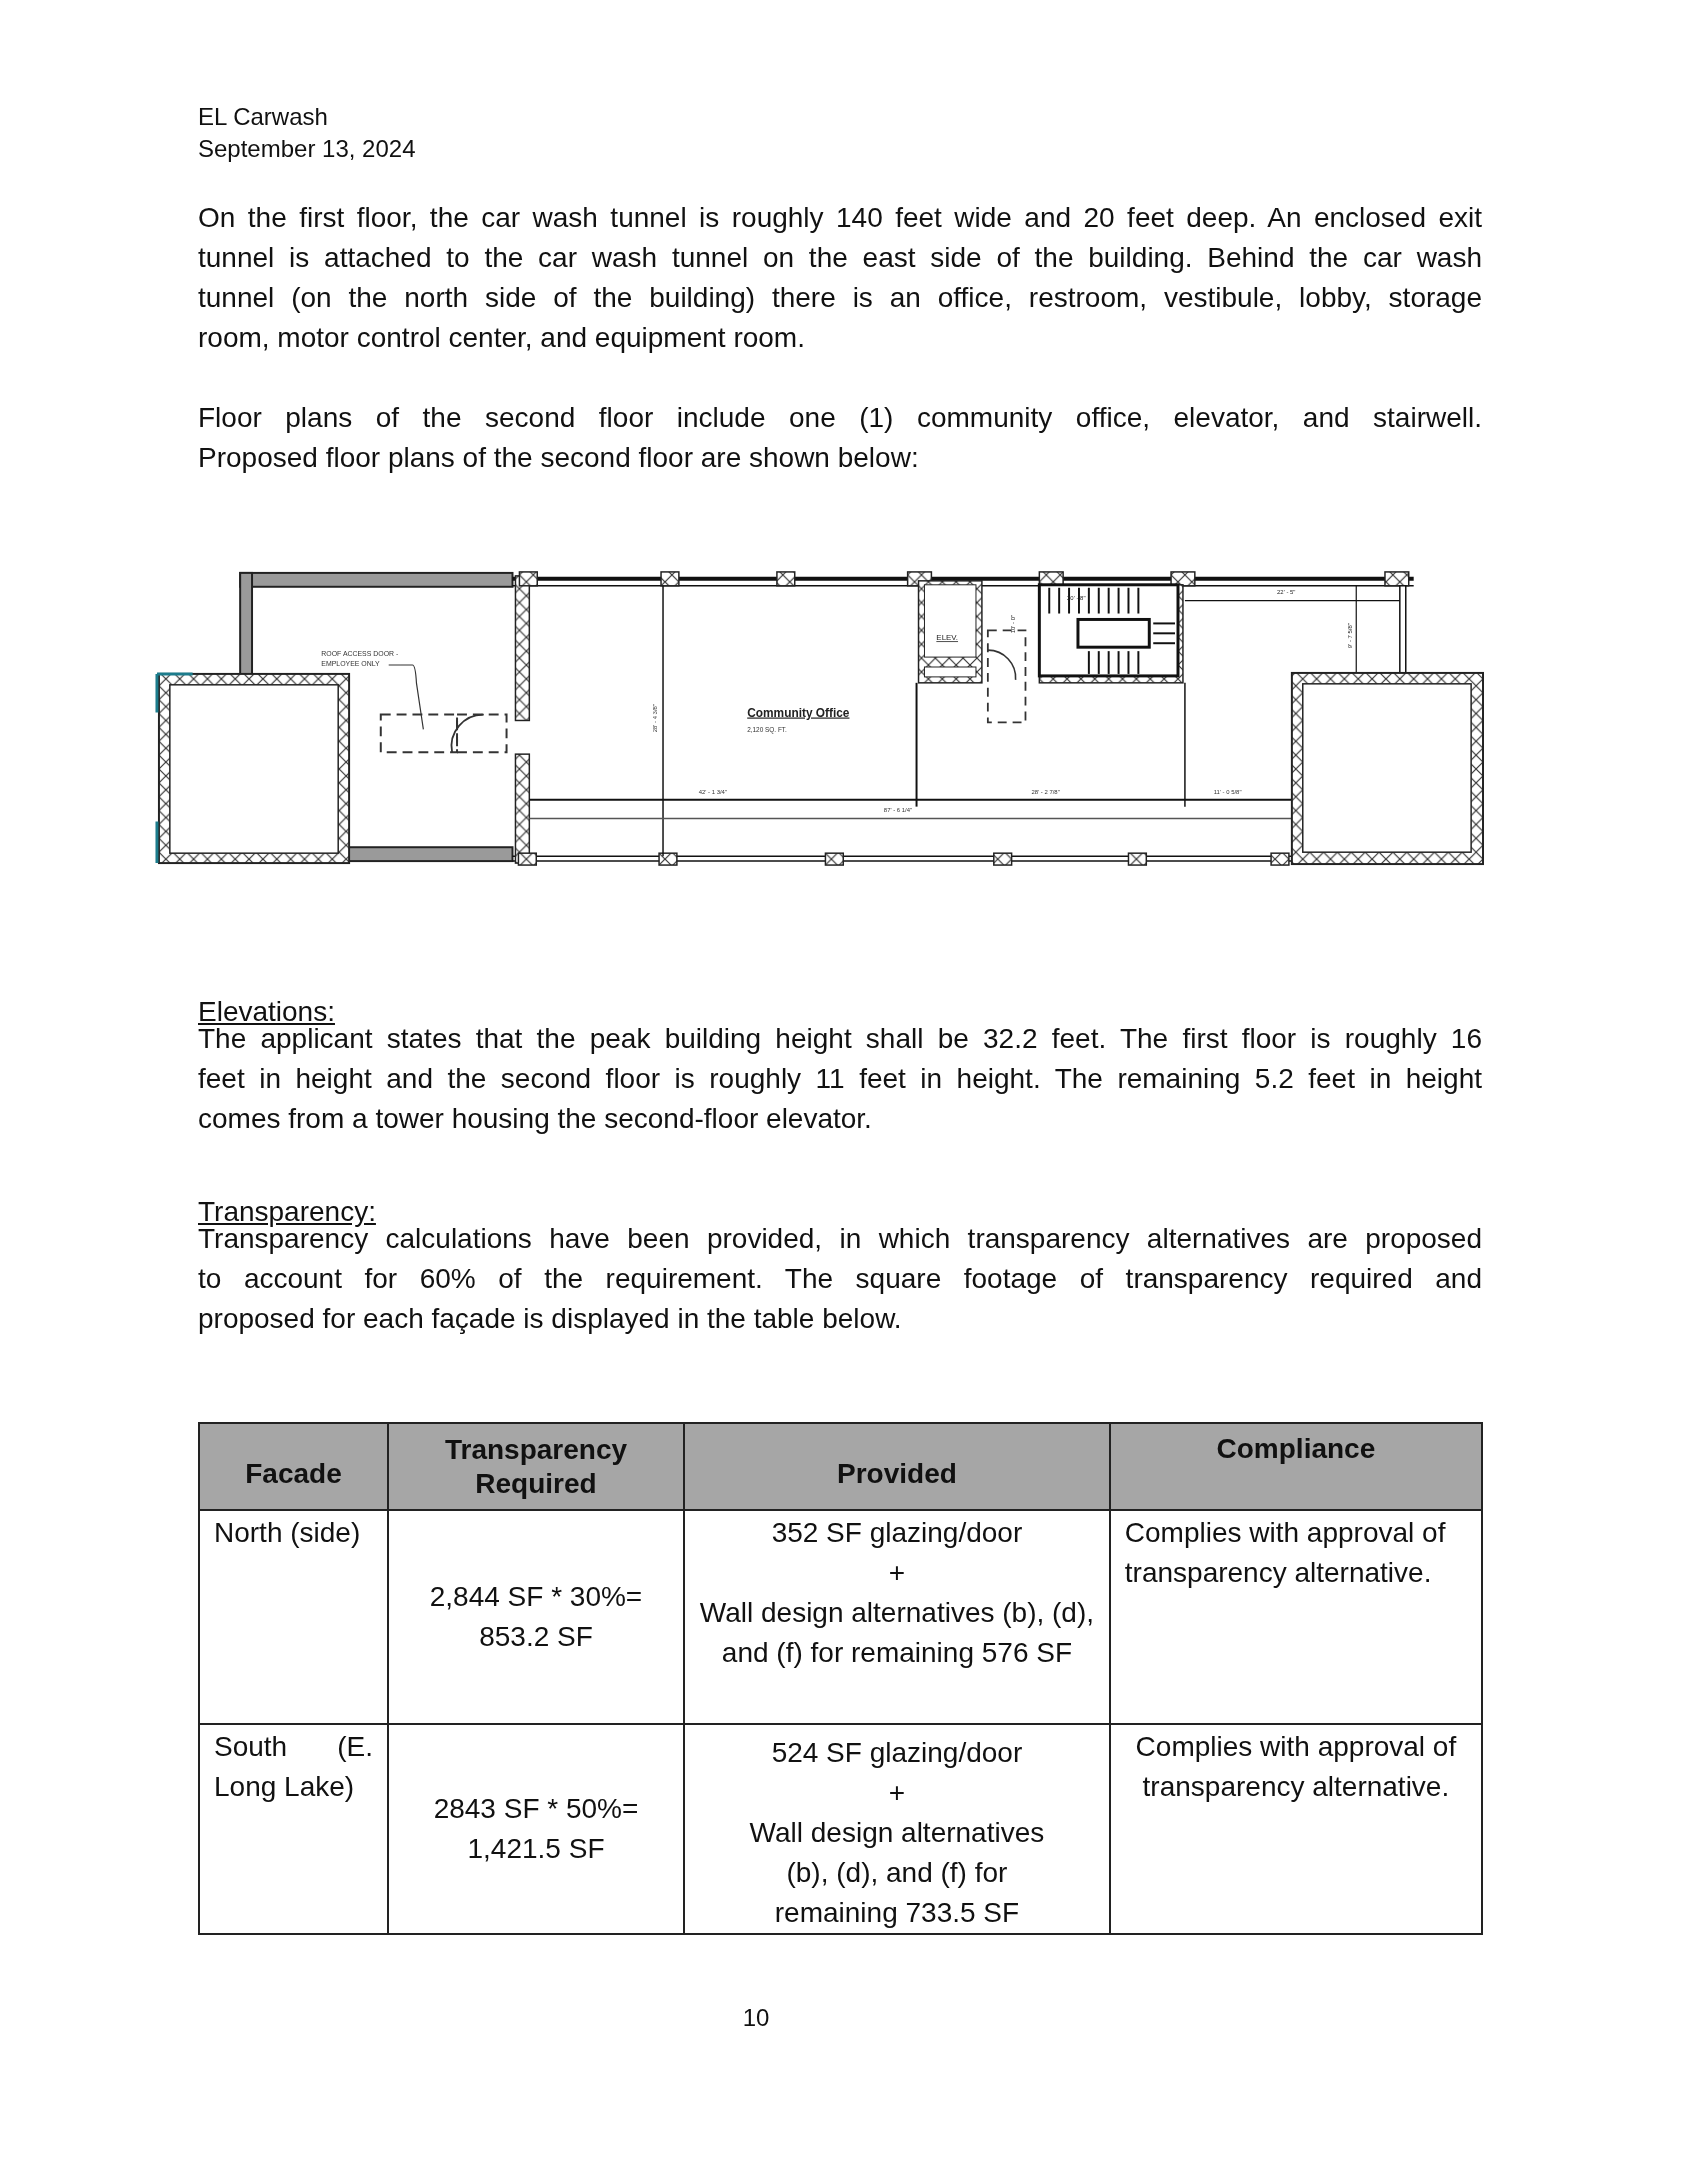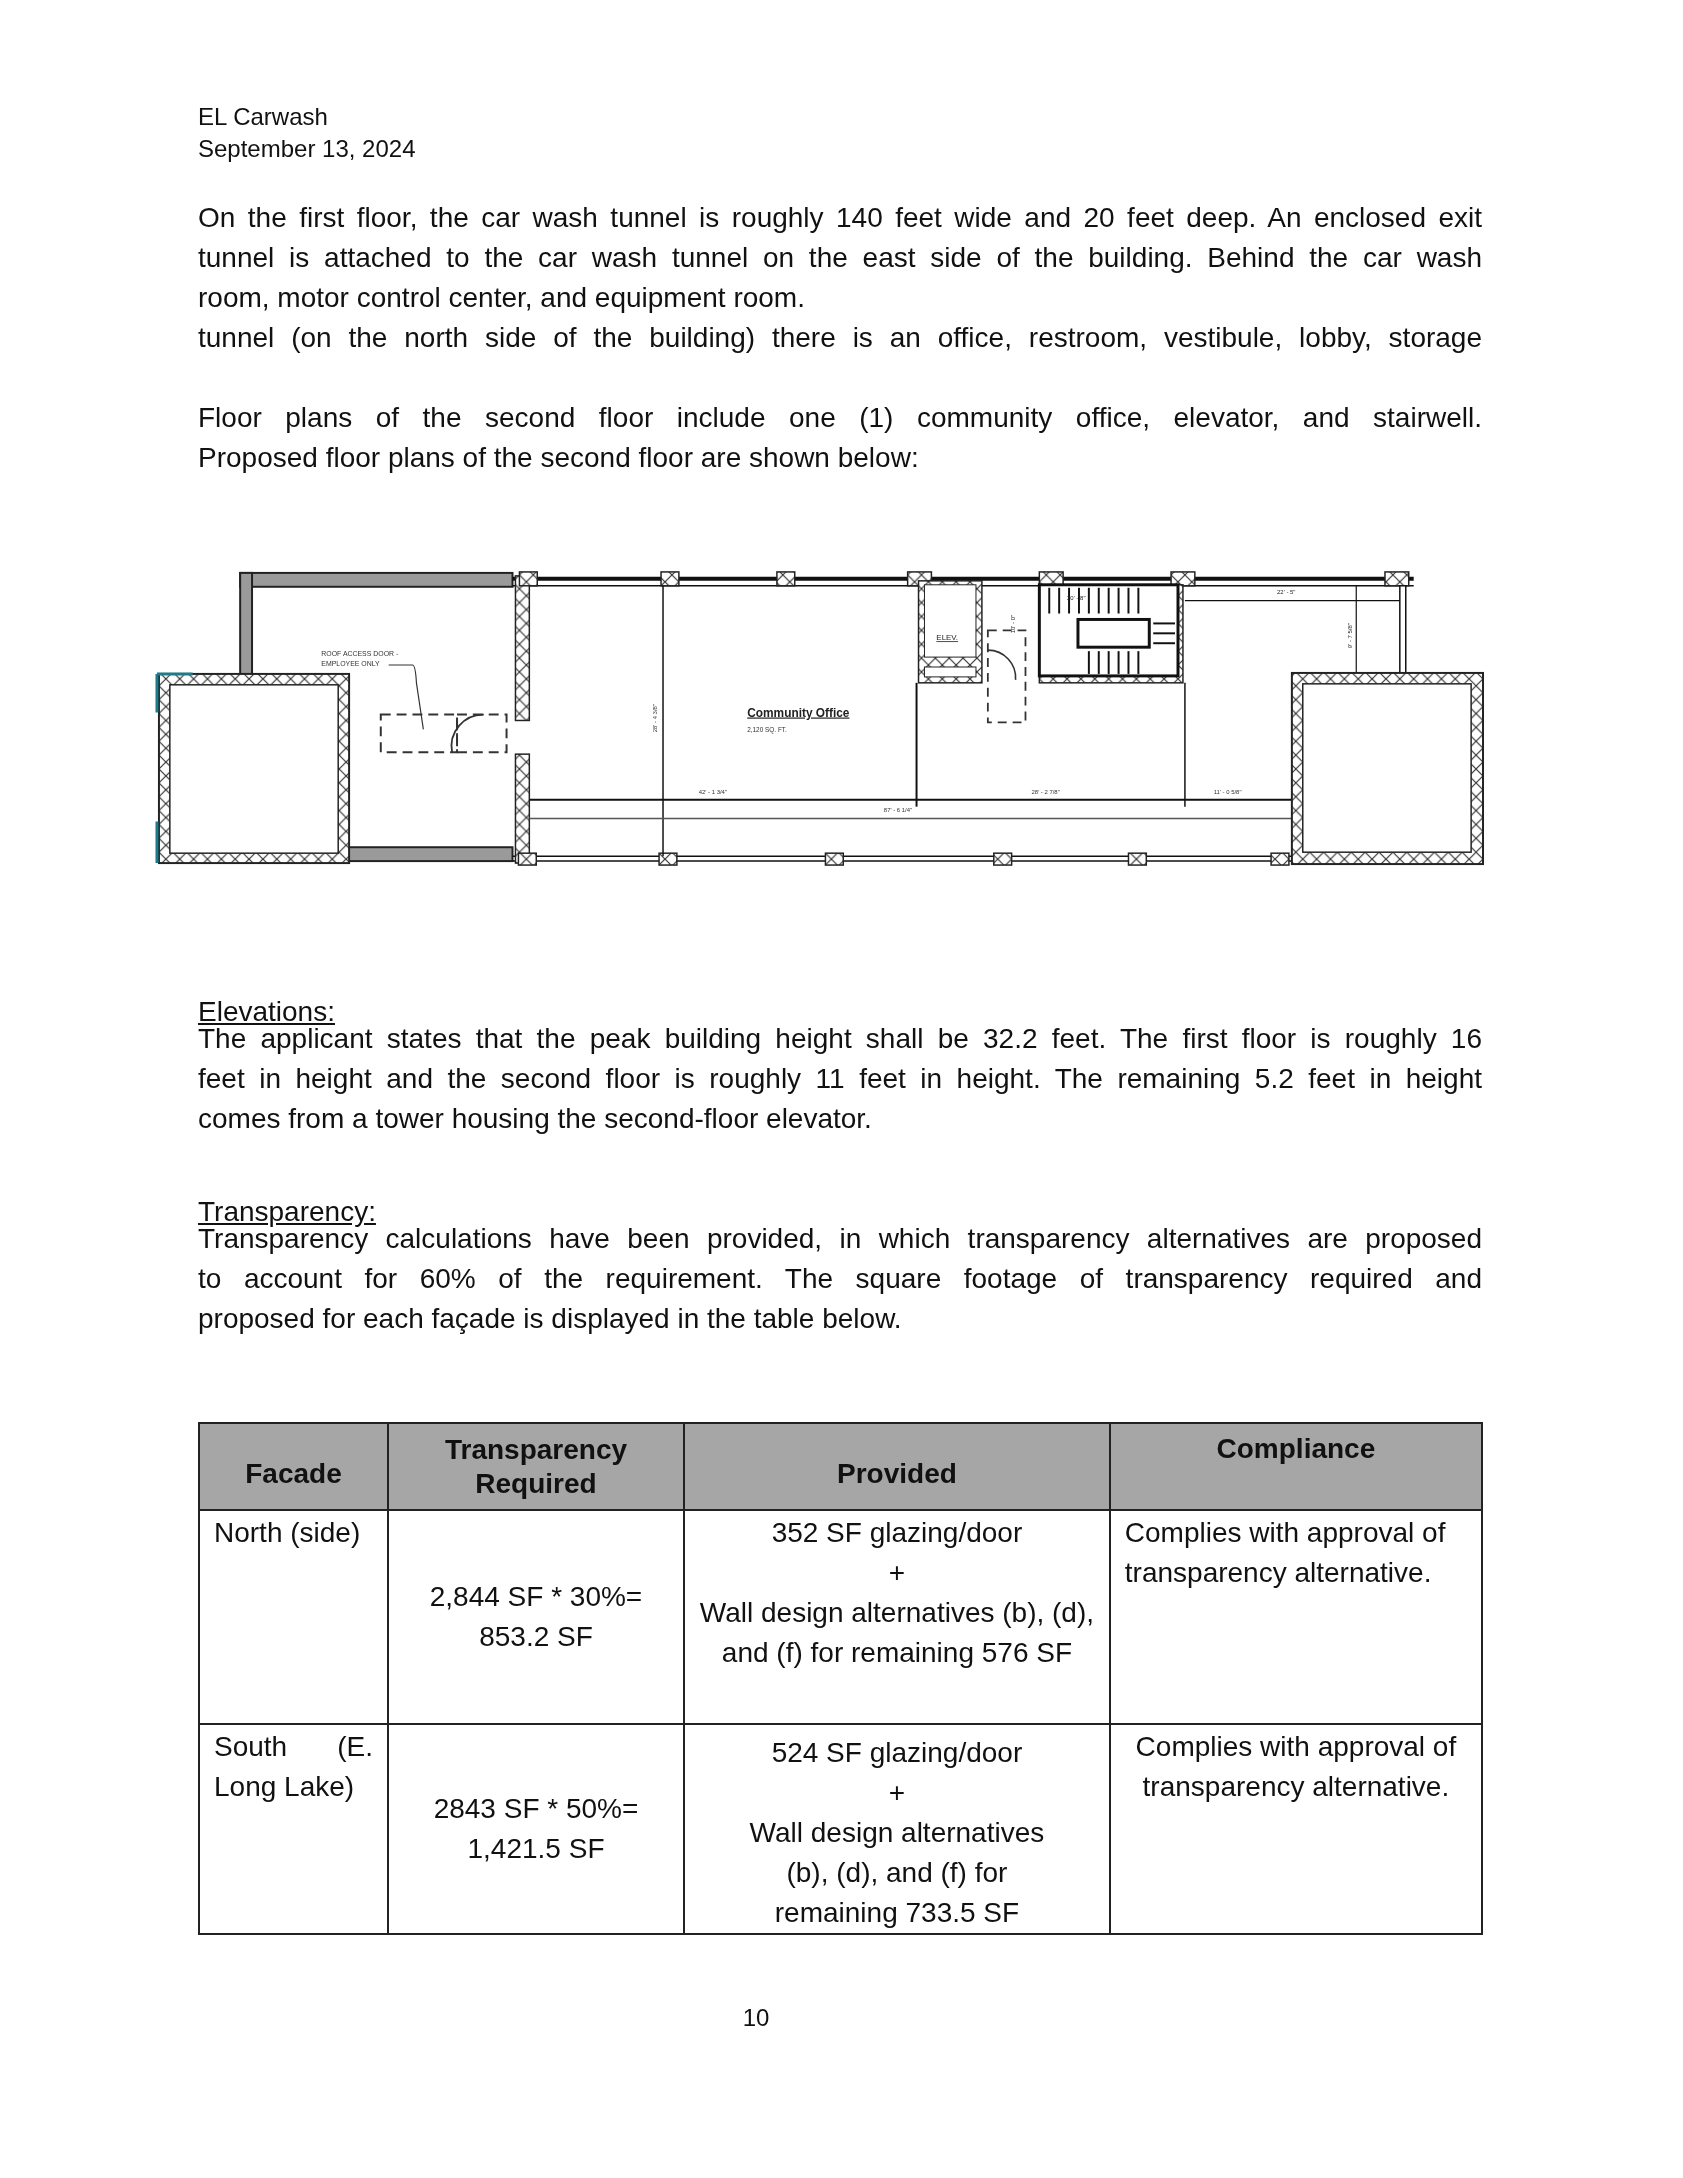--- a/index.html
+++ b/index.html
@@ -24,22 +24,22 @@
 <body>
 
 <div class="abs hdr" style="top:101px">
   <div>EL Carwash</div>
   <div>September 13, 2024</div>
 </div>
 
 <div class="abs para" style="top:198px">
   <span class="line">On the first floor, the car wash tunnel is roughly 140 feet wide and 20 feet deep. An enclosed exit</span>
   <span class="line">tunnel is attached to the car wash tunnel on the east side of the building. Behind the car wash</span>
+  <span class="line">tunnel (on the north side of the building) there is an office, restroom, vestibule, lobby, storage</span>
   <span class="line last">room, motor control center, and equipment room.</span>
-  <span class="line">tunnel (on the north side of the building) there is an office, restroom, vestibule, lobby, storage</span>
 </div>
 
 <div class="abs para" style="top:398px">
   <span class="line">Floor plans of the second floor include one (1) community office, elevator, and stairwell.</span>
   <span class="line last">Proposed floor plans of the second floor are shown below:</span>
 </div>
 
 <svg id="plan" class="abs" viewBox="155 570 1345 310">
   <defs>
     <pattern id="hatch" width="14" height="14" patternUnits="userSpaceOnUse">

